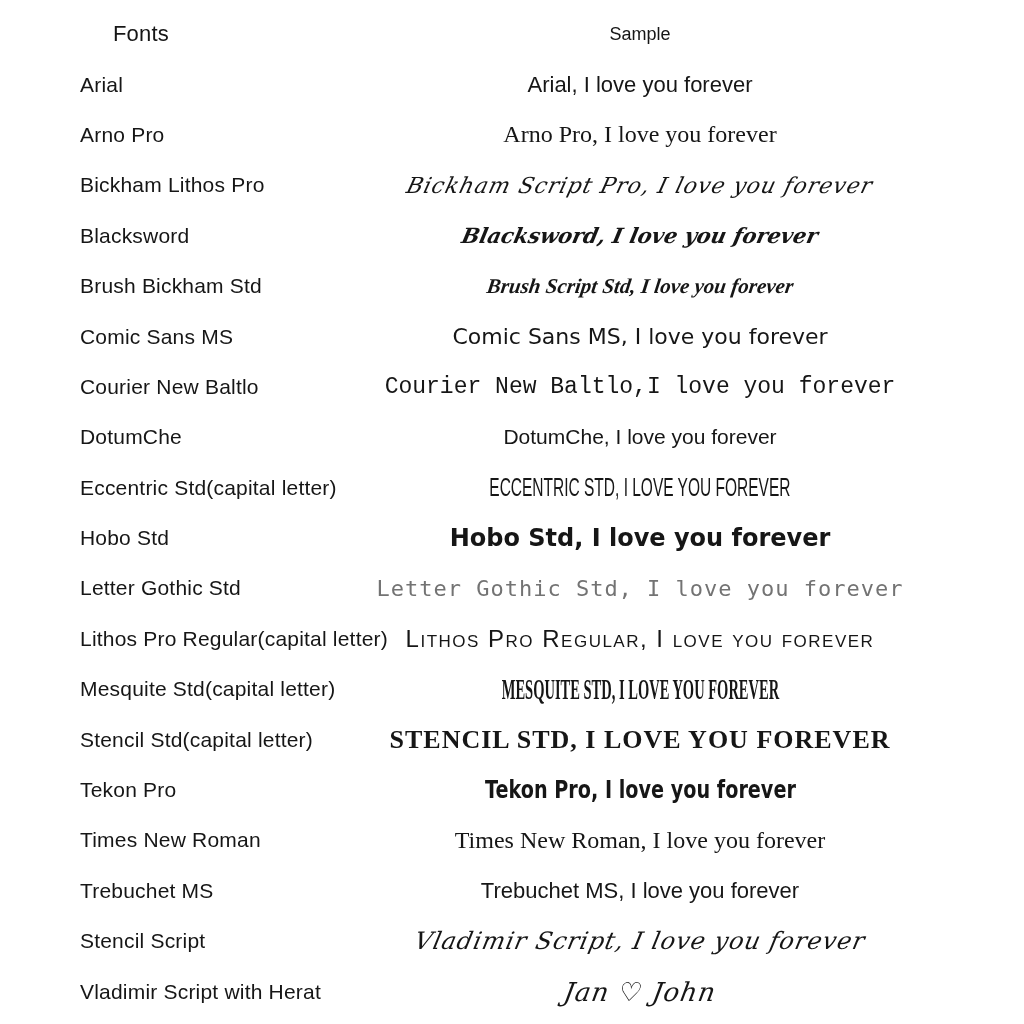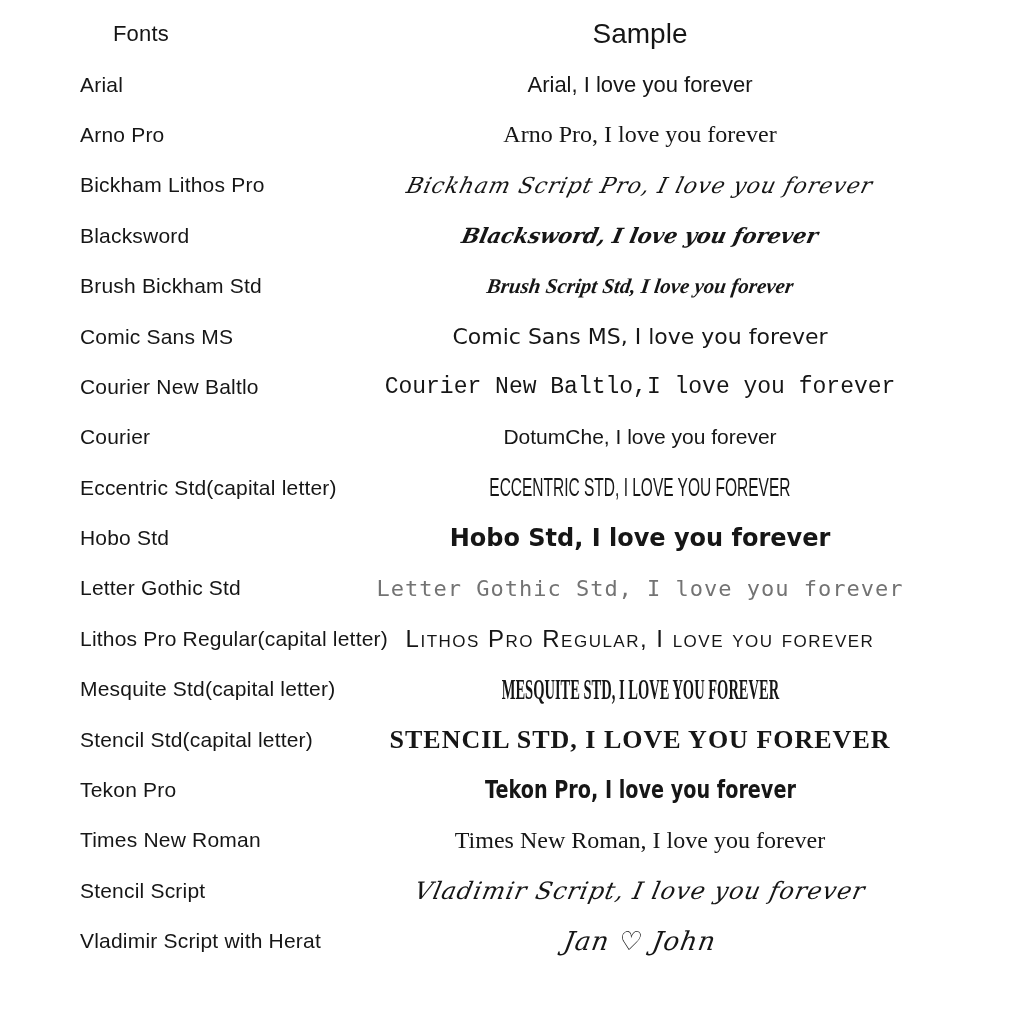--- a/index.html
+++ b/index.html
@@ -30,21 +30,21 @@
   .cell-sample{
     text-align:center;
     white-space:nowrap;
     overflow:visible;
   }
   .header .cell-font{padding-left:8px;}
   .header-fonts-span{
     display:block;width:266px;text-align:center;
     font-size:22px;
   }
-  .header-sample-span{font-size:28px;}
+  .header-sample-span{font-size:18px;}
   .sample-text{display:inline-block;transform-origin:center center;}
 
   
   .f-arial{font-family:"Liberation Sans",sans-serif;font-size:22px;text-align:right;}
   .f-arno{font-family:"Liberation Serif",serif;font-size:24px;}
   .f-bickham{font-family:"DejaVu Serif",serif;font-style:italic;font-size:22px;letter-spacing:1px;transform:skewX(-14deg);}
   .f-blacksword{font-family:"DejaVu Serif",serif;font-style:italic;font-weight:bold;font-size:21px;transform:skewX(-12deg);}
   .f-brush{font-family:"Liberation Serif",serif;font-style:italic;font-weight:bold;font-size:21px;transform:skewX(-8deg);}
   .f-comic{font-family:"DejaVu Sans",sans-serif;font-size:22px;}
   .f-courier{font-family:"Liberation Mono",monospace;font-size:23px;}
@@ -117,21 +117,21 @@
   </div>
 
   <div class="row">
     <div class="cell-font">Courier New Baltlo</div>
     <div class="cell-sample">
       <span class="sample-text f-courier">Courier New Baltlo,I love you forever</span>
     </div>
   </div>
 
   <div class="row">
-    <div class="cell-font">Courier</div>
+    <div class="cell-font">DotumChe</div>
     <div class="cell-sample">
       <span class="sample-text f-dotumche">DotumChe, I love you forever</span>
     </div>
   </div>
 
   <div class="row">
     <div class="cell-font">Eccentric Std(capital letter)</div>
     <div class="cell-sample">
       <span class="sample-text f-eccentric">ECCENTRIC STD, I LOVE YOU FOREVER</span>
     </div>
@@ -179,20 +179,26 @@
     </div>
   </div>
 
   <div class="row">
     <div class="cell-font">Times New Roman</div>
     <div class="cell-sample">
       <span class="sample-text f-times">Times New Roman, I love you forever</span>
     </div>
   </div>
 
+  <div class="row">
+    <div class="cell-font">Trebuchet MS</div>
+    <div class="cell-sample">
+      <span class="sample-text f-trebuchet">Trebuchet MS, I love you forever</span>
+    </div>
+  </div>
 
   <div class="row">
     <div class="cell-font">Stencil Script</div>
     <div class="cell-sample">
       <span class="sample-text f-vladimir">Vladimir Script, I love you forever</span>
     </div>
   </div>
 
   <div class="row">
     <div class="cell-font">Vladimir Script with Herat</div>

